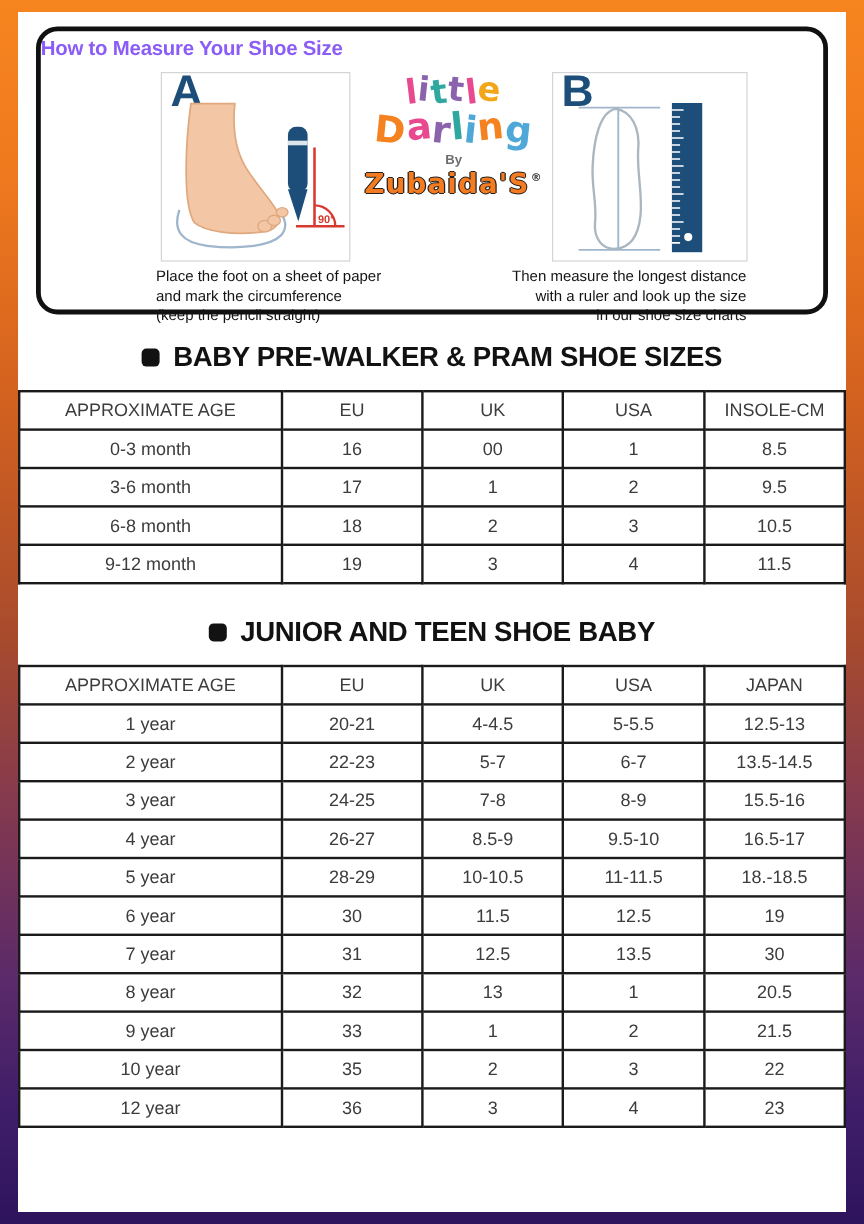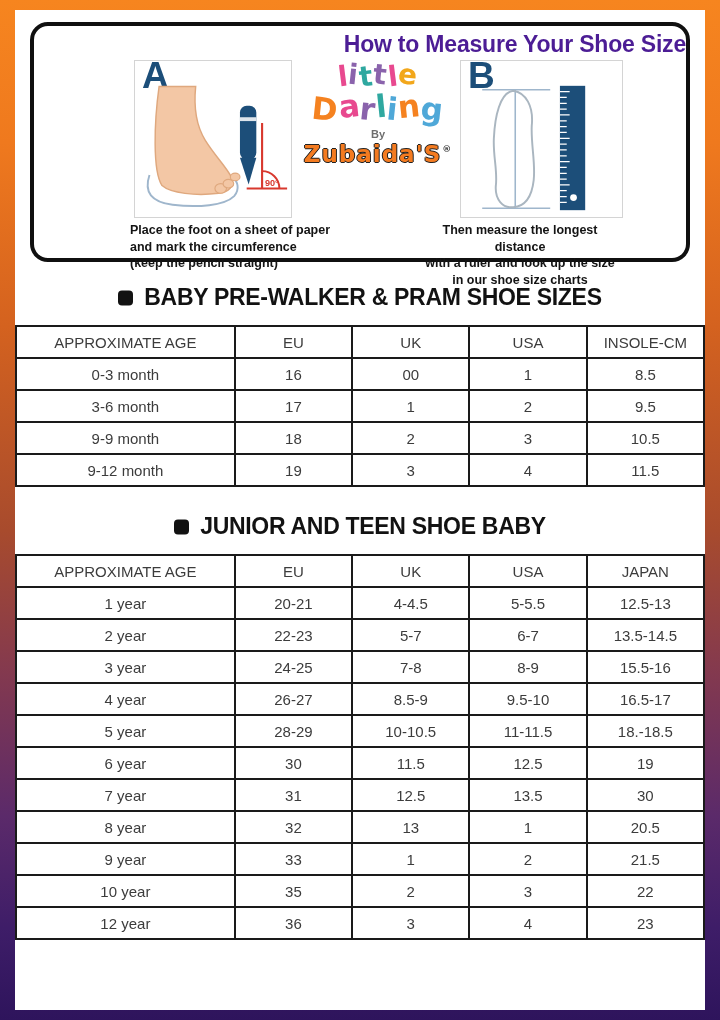--- a/index.html
+++ b/index.html
@@ -11,37 +11,37 @@
   .inner-white{
     position:absolute;left:15px;right:15px;top:10px;bottom:10px;
     background:#ffffff;
   }
   
   .measure-box{
     position:relative;margin:12px 15px 0 15px;height:232px;
     border:4px solid #101010;border-radius:18px;background:#fff;
   }
   .box-title{
-    position:absolute;top:5px;left:0;width:100%;text-align:right;
-    font-size:23px;font-weight:700;color:#4c1d95;letter-spacing:-0.2px;
+    position:absolute;top:5px;left:0;width:100%;text-align:left;
+    font-size:17px;font-weight:700;color:#8b5cf6;letter-spacing:-0.2px;
   }
   .panel-frame{
     position:absolute;background:#fff;border:1px solid #d4d4d4;
   }
   .panel-frame.a{left:100px;top:34px;width:156px;height:156px;}
   .panel-frame.b{left:426px;top:34px;width:161px;height:156px;}
   .panel-letter{
     position:absolute;top:-6px;left:7px;font-size:37px;font-weight:800;color:#1c4e79;
   }
   .panel-frame svg{position:absolute;left:1px;bottom:1px;}
   .caption{
-    position:absolute;top:196px;font-size:12.5px;font-weight:700;color:#141414;line-height:1.32;
+    position:absolute;top:196px;font-size:12.5px;font-weight:400;color:#141414;line-height:1.32;
   }
   .caption.a{left:96px;width:228px;text-align:left;}
-  .caption.b{left:384px;width:204px;text-align:center;}
+  .caption.b{left:384px;width:204px;text-align:right;}
   
   .logo-block{position:absolute;left:258px;top:36px;width:172px;text-align:center;line-height:1;}
   .logo-little{font-family:"DejaVu Sans",sans-serif;font-size:28px;font-weight:700;letter-spacing:1px;}
   .logo-darling{font-family:"DejaVu Sans",sans-serif;font-size:31px;font-weight:700;margin-top:3px;letter-spacing:0.5px;}
   .logo-little span,.logo-darling span{display:inline-block;}
   .logo-little span:nth-child(odd){transform:rotate(-7deg) translateY(1px);}
   .logo-little span:nth-child(even){transform:rotate(6deg) translateY(-1px);}
   .logo-darling span:nth-child(odd){transform:rotate(6deg) translateY(1px);}
   .logo-darling span:nth-child(even){transform:rotate(-6deg) translateY(-2px);}
   .logo-by{font-size:11px;font-weight:700;color:#6e6e6e;margin-top:5px;}
@@ -162,21 +162,21 @@
           <td>8.5</td>
         </tr>
         <tr>
           <td>3-6 month</td>
           <td>17</td>
           <td>1</td>
           <td>2</td>
           <td>9.5</td>
         </tr>
         <tr>
-          <td>9-9 month</td>
+          <td>6-8 month</td>
           <td>18</td>
           <td>2</td>
           <td>3</td>
           <td>10.5</td>
         </tr>
         <tr>
           <td>9-12 month</td>
           <td>19</td>
           <td>3</td>
           <td>4</td>

